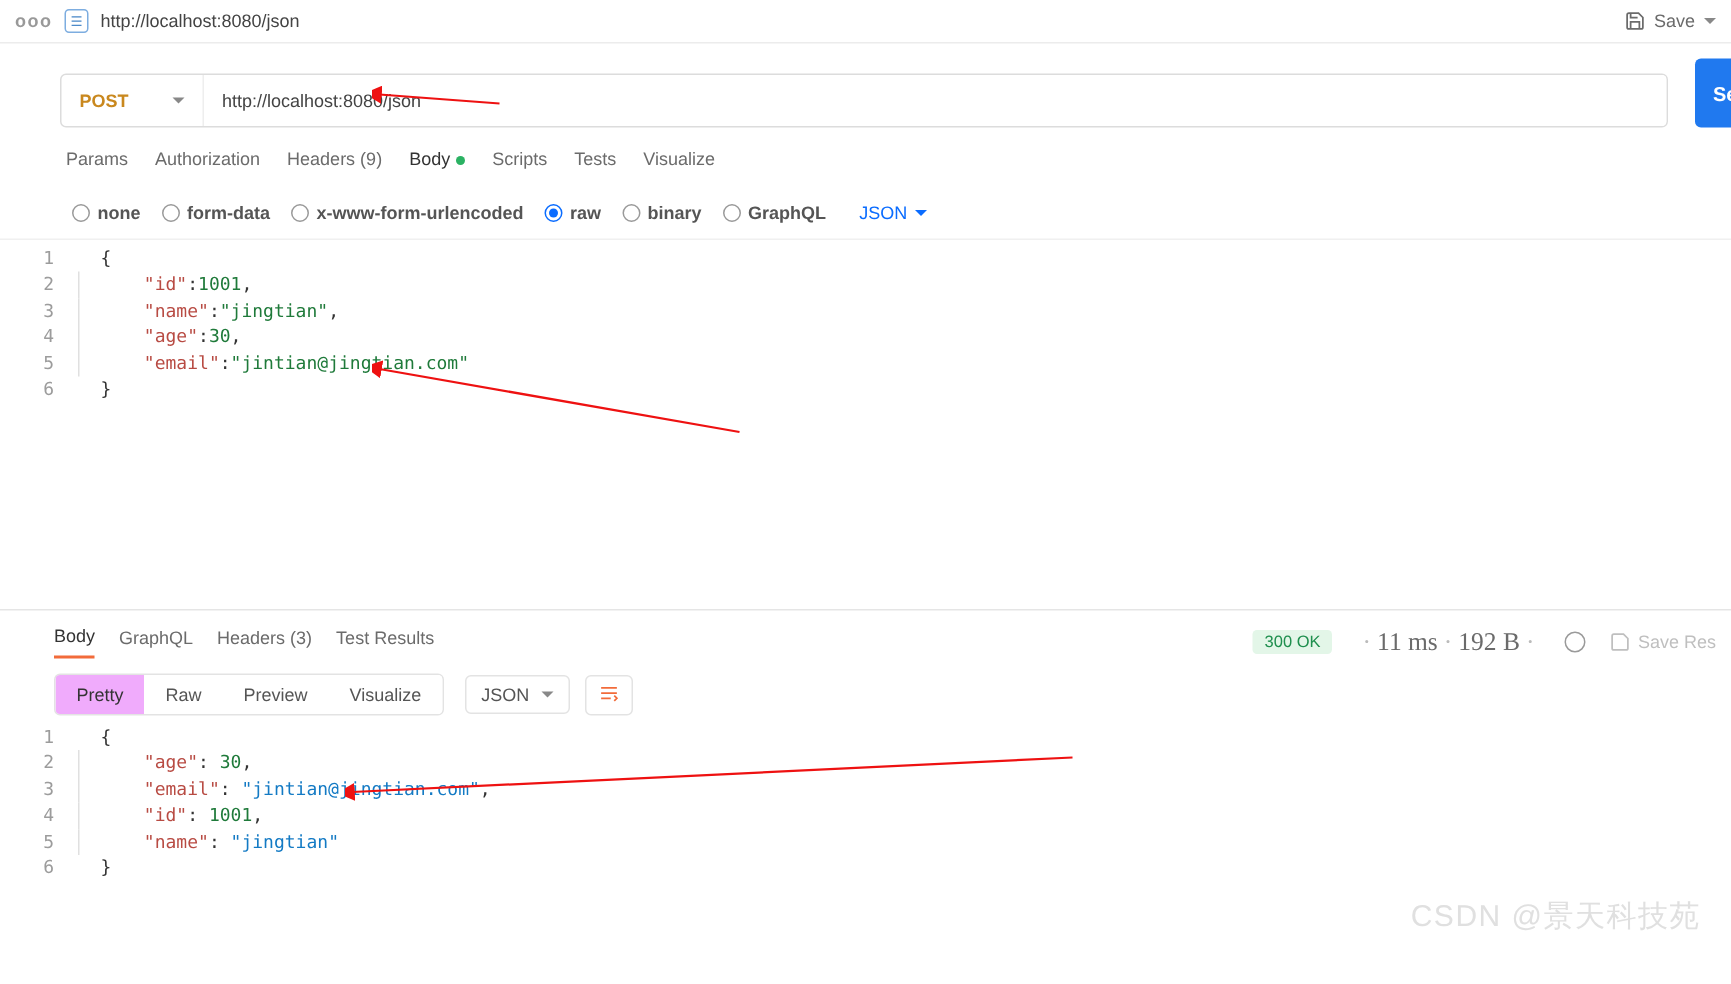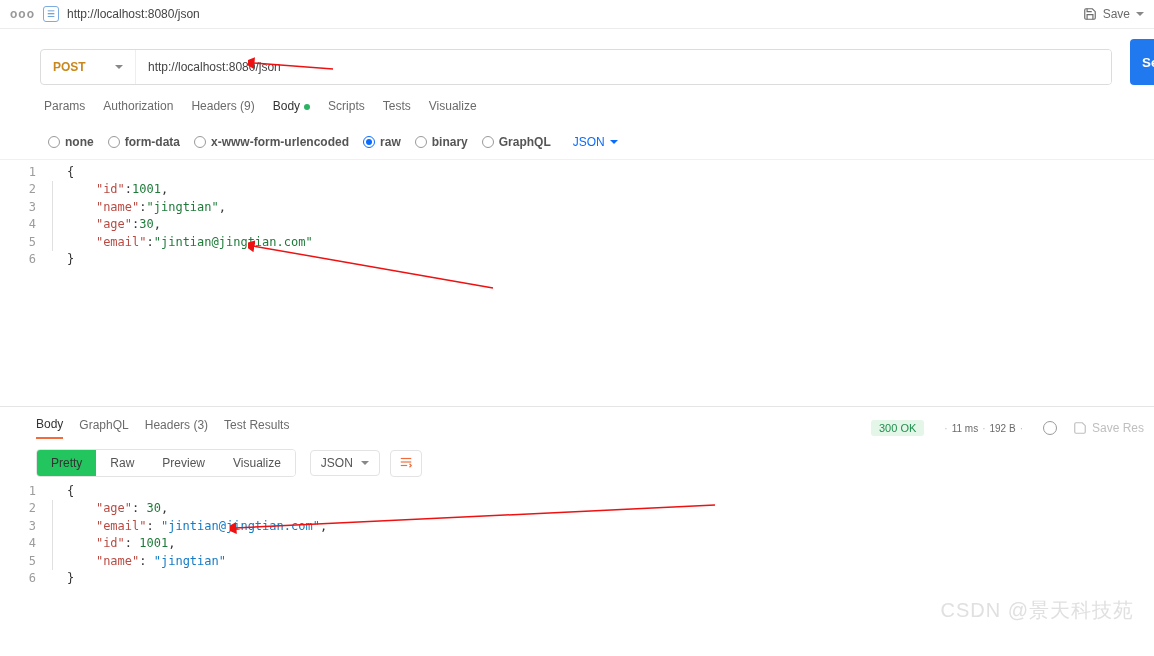--- a/index.html
+++ b/index.html
@@ -46,29 +46,29 @@
 .s-str2 { color:#137ac4; }
 .s-punc { color:#333; }
 
 .divider { height:1px; background:#e5e5e5; margin-top:2px; }
 
 .resptabs { display:flex; align-items:center; padding:10px 10px 0 36px; gap:16px; color:#6b6b6b; }
 .resptabs .tab { cursor:pointer; padding-bottom:6px;}
 .resptabs .active { color:#333; border-bottom:2px solid #f26b3a; }
 .resptabs .spacer { flex:1;}
 .pill-ok { background:#e3f6e8; color:#1f8f4e; padding:2px 8px; border-radius:3px; font-size:11px;}
-.meta { color:#6b6b6b; font-size:10px;}
+.meta { color:#6b6b6b; font-size:17px;font-family:Liberation Serif, serif;}
 .meta .dot { margin:0 4px; color:#bbb;}
 .globe { width:14px; height:14px; border:1px solid #9a9a9a; border-radius:50%;}
 .save-resp { color:#bfbfbf; display:flex; align-items:center; gap:5px;}
 
 .viewbar { display:flex; align-items:center; gap:0; padding:10px 0 6px 36px; }
 .seg { display:flex; border:1px solid #e3e3e3; border-radius:4px; overflow:hidden;}
 .seg .btn { padding:6px 14px; background:#fff; cursor:pointer; color:#555;}
-.seg .btn.active { background:#22c55e; color:#333;}
+.seg .btn.active { background:#f0abfc; color:#333;}
 .dd { margin-left:14px; border:1px solid #e3e3e3; border-radius:4px; padding:5px 10px; display:flex; align-items:center; gap:8px; cursor:pointer; color:#555;}
 .dd .chev { border:4px solid transparent; border-top-color:#888; margin-top:4px;}
 .wrap-btn { margin-left:10px; border:1px solid #e3e3e3; border-radius:4px; padding:5px 8px; cursor:pointer;}
 .wrap-btn svg { stroke:#f26b3a; }
 
 .resp-editor { font-family: Consolas, Menlo, monospace; font-size:12px; line-height:1.45; display:flex; }
 .resp-editor .gutter { width:52px;}
 .resp-editor .code div { border-left:1px solid #e0e0e0; padding-left:14px;}
 
 .arrow { position:absolute; pointer-events:none; }

